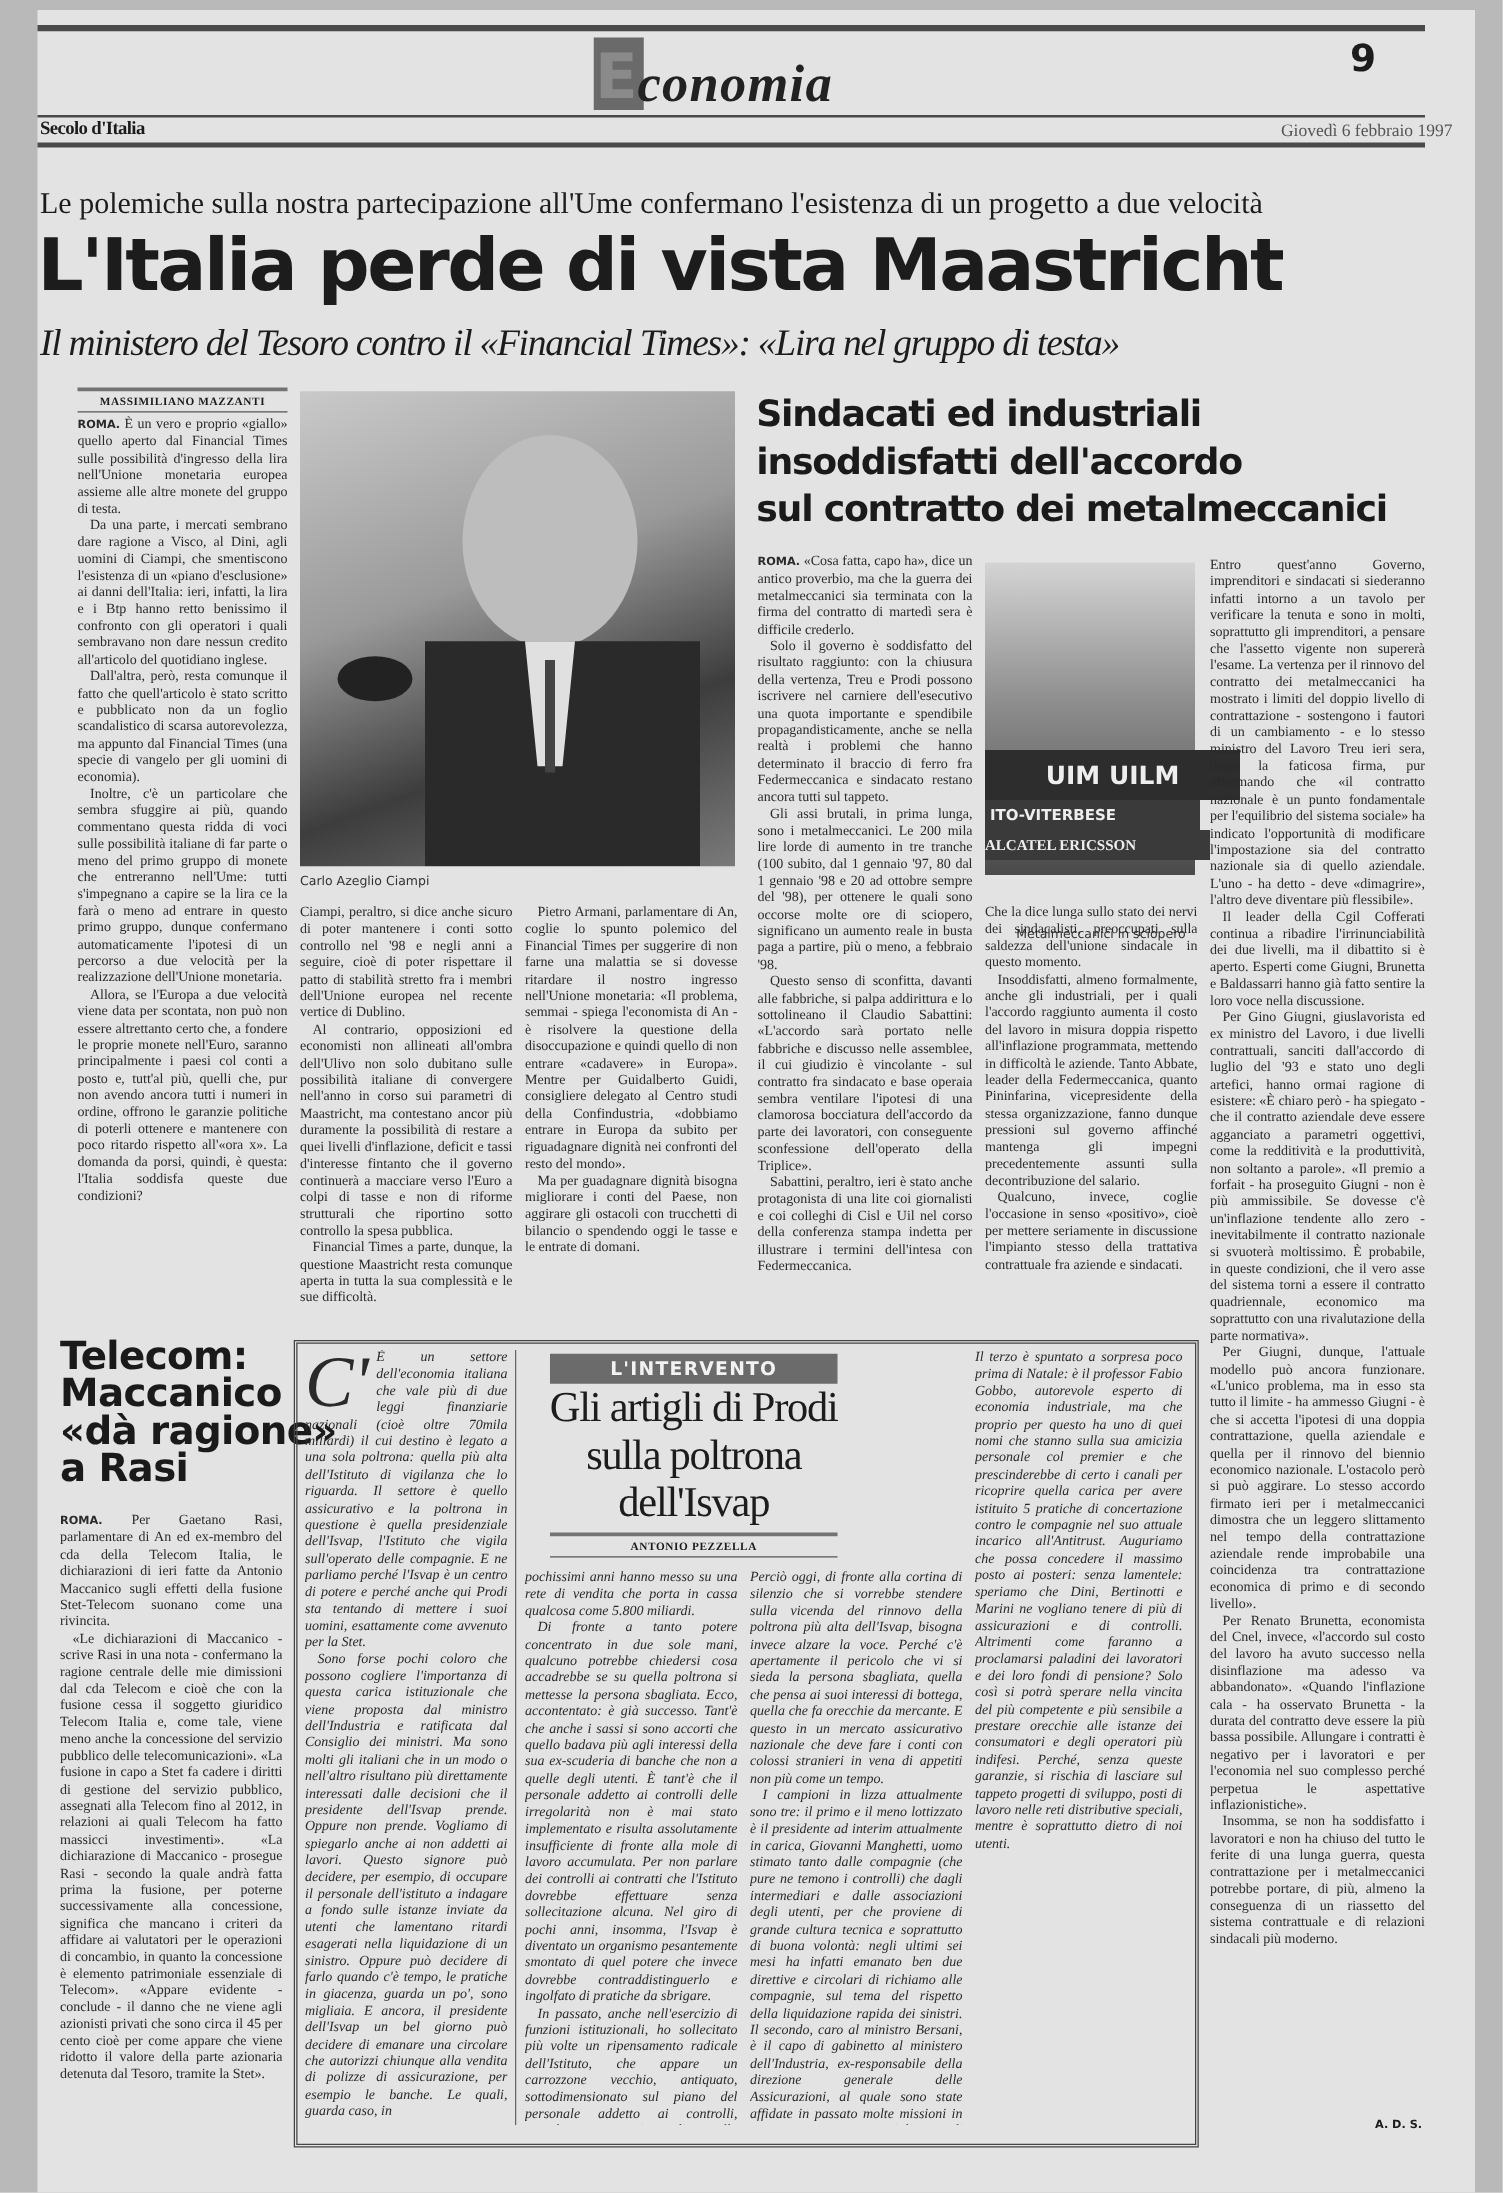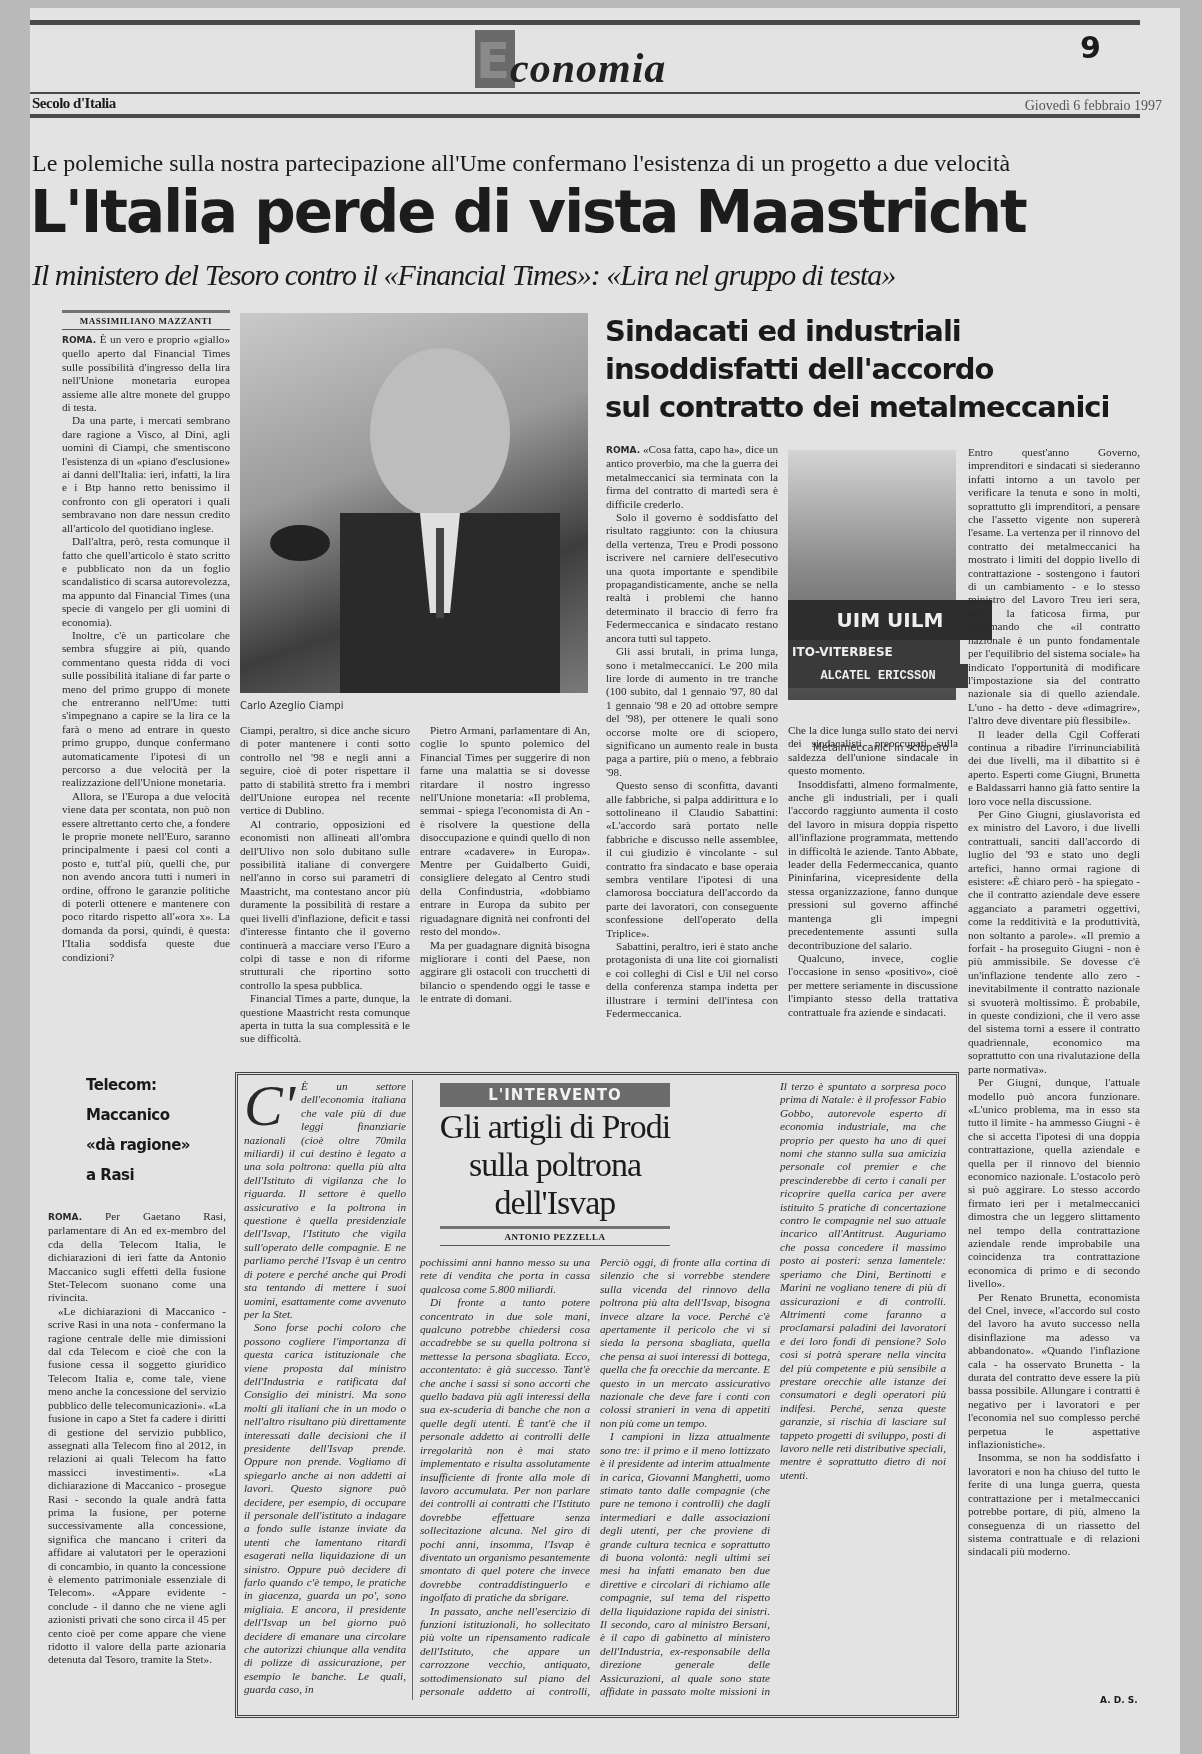--- a/index.html
+++ b/index.html
@@ -93,41 +93,41 @@
   <p class="first"><span class="dateline">ROMA.</span> <span>«Cosa fatta, capo ha», dice un antico proverbio, ma che la guerra dei metalmeccanici sia terminata con la firma del contratto di martedì sera è difficile crederlo.</span></p>
   <p>Solo il governo è soddisfatto del risultato raggiunto: con la chiusura della vertenza, Treu e Prodi possono iscrivere nel carniere dell'esecutivo una quota importante e spendibile propagandisticamente, anche se nella realtà i problemi che hanno determinato il braccio di ferro fra Federmeccanica e sindacato restano ancora tutti sul tappeto.</p>
   <p>Gli assi brutali, in prima lunga, sono i metalmeccanici. Le 200 mila lire lorde di aumento in tre tranche (100 subito, dal 1 gennaio '97, 80 dal 1 gennaio '98 e 20 ad ottobre sempre del '98), per ottenere le quali sono occorse molte ore di sciopero, significano un aumento reale in busta paga a partire, più o meno, a febbraio '98.</p>
   <p>Questo senso di sconfitta, davanti alle fabbriche, si palpa addirittura e lo sottolineano il Claudio Sabattini: «L'accordo sarà portato nelle fabbriche e discusso nelle assemblee, il cui giudizio è vincolante - sul contratto fra sindacato e base operaia sembra ventilare l'ipotesi di una clamorosa bocciatura dell'accordo da parte dei lavoratori, con conseguente sconfessione dell'operato della Triplice».</p>
   <p>Sabattini, peraltro, ieri è stato anche protagonista di una lite coi giornalisti e coi colleghi di Cisl e Uil nel corso della conferenza stampa indetta per illustrare i termini dell'intesa con Federmeccanica.</p>
 </div>
 
 <div class="photo" style="left:788px;top:450px;width:168px;height:250px;background:linear-gradient(180deg,#d4d4d4 0%,#8d8d8d 45%,#4a4a4a 100%);">
   <div class="abs" style="left:0;top:150px;width:204px;height:40px;background:#2d2d2d;color:#eee;font-family:'DejaVu Sans',sans-serif;font-weight:bold;font-size:20px;text-align:center;line-height:40px;">UIM   UILM</div>
   <div class="abs" style="left:0;top:190px;width:168px;height:24px;background:#3a3a3a;color:#eee;font-family:'DejaVu Sans',sans-serif;font-weight:bold;font-size:12px;line-height:24px;padding-left:4px;">ITO-VITERBESE</div>
-  <div class="abs" style="left:0;top:214px;width:180px;height:24px;background:#3a3a3a;color:#eee;font-family:Liberation Mono, monospace;font-weight:bold;font-size:12px;line-height:24px;text-align:center;">ALCATEL ERICSSON</div>
+  <div class="abs" style="left:0;top:214px;width:180px;height:24px;background:#3a3a3a;color:#eee;font-family:Liberation Serif, serif;font-weight:bold;font-size:12px;line-height:24px;text-align:left;">ALCATEL ERICSSON</div>
 </div>
 <div class="caption" style="left:813px;top:706px;margin-top:36px;">Metalmeccanici in sciopero</div>
 
 <div class="col" style="left:788px;top:724px;width:170px;height:320px;">
   <p class="first">Che la dice lunga sullo stato dei nervi dei sindacalisti, preoccupati sulla saldezza dell'unione sindacale in questo momento.</p>
   <p>Insoddisfatti, almeno formalmente, anche gli industriali, per i quali l'accordo raggiunto aumenta il costo del lavoro in misura doppia rispetto all'inflazione programmata, mettendo in difficoltà le aziende. Tanto Abbate, leader della Federmeccanica, quanto Pininfarina, vicepresidente della stessa organizzazione, fanno dunque pressioni sul governo affinché mantenga gli impegni precedentemente assunti sulla decontribuzione del salario.</p>
   <p>Qualcuno, invece, coglie l'occasione in senso «positivo», cioè per mettere seriamente in discussione l'impianto stesso della trattativa contrattuale fra aziende e sindacati.</p>
 </div>
 
 <div class="col" style="left:968px;top:446px;width:172px;height:1240px;">
   <p class="first">Entro quest'anno Governo, imprenditori e sindacati si siederanno infatti intorno a un tavolo per verificare la tenuta e sono in molti, soprattutto gli imprenditori, a pensare che l'assetto vigente non supererà l'esame. La vertenza per il rinnovo del contratto dei metalmeccanici ha mostrato i limiti del doppio livello di contrattazione - sostengono i fautori di un cambiamento - e lo stesso ministro del Lavoro Treu ieri sera, dopo la faticosa firma, pur affermando che «il contratto nazionale è un punto fondamentale per l'equilibrio del sistema sociale» ha indicato l'opportunità di modificare l'impostazione sia del contratto nazionale sia di quello aziendale. L'uno - ha detto - deve «dimagrire», l'altro deve diventare più flessibile».</p>
   <p>Il leader della Cgil Cofferati continua a ribadire l'irrinunciabilità dei due livelli, ma il dibattito si è aperto. Esperti come Giugni, Brunetta e Baldassarri hanno già fatto sentire la loro voce nella discussione.</p>
   <p>Per Gino Giugni, giuslavorista ed ex ministro del Lavoro, i due livelli contrattuali, sanciti dall'accordo di luglio del '93 e stato uno degli artefici, hanno ormai ragione di esistere: «È chiaro però - ha spiegato - che il contratto aziendale deve essere agganciato a parametri oggettivi, come la redditività e la produttività, non soltanto a parole». «Il premio a forfait - ha proseguito Giugni - non è più ammissibile. Se dovesse c'è un'inflazione tendente allo zero - inevitabilmente il contratto nazionale si svuoterà moltissimo. È probabile, in queste condizioni, che il vero asse del sistema torni a essere il contratto quadriennale, economico ma soprattutto con una rivalutazione della parte normativa».</p>
   <p>Per Giugni, dunque, l'attuale modello può ancora funzionare. «L'unico problema, ma in esso sta tutto il limite - ha ammesso Giugni - è che si accetta l'ipotesi di una doppia contrattazione, quella aziendale e quella per il rinnovo del biennio economico nazionale. L'ostacolo però si può aggirare. Lo stesso accordo firmato ieri per i metalmeccanici dimostra che un leggero slittamento nel tempo della contrattazione aziendale rende improbabile una coincidenza tra contrattazione economica di primo e di secondo livello».</p>
   <p>Per Renato Brunetta, economista del Cnel, invece, «l'accordo sul costo del lavoro ha avuto successo nella disinflazione ma adesso va abbandonato». «Quando l'inflazione cala - ha osservato Brunetta - la durata del contratto deve essere la più bassa possibile. Allungare i contratti è negativo per i lavoratori e per l'economia nel suo complesso perché perpetua le aspettative inflazionistiche».</p>
   <p>Insomma, se non ha soddisfatto i lavoratori e non ha chiuso del tutto le ferite di una lunga guerra, questa contrattazione per i metalmeccanici potrebbe portare, di più, almeno la conseguenza di un riassetto del sistema contrattuale e di relazioni sindacali più moderno.</p>
 </div>
 <div class="signature" style="left:1100px;top:1695px;">A. D. S.</div>
 
-<div class="h2" style="left:48px;top:1070px;font-size:15px;line-height:30px;letter-spacing:-0.5px;margin-left:38px;">
+<div class="h2" style="left:48px;top:1070px;font-size:31px;line-height:30px;letter-spacing:-0.5px;">
   <div>Telecom:</div>
   <div>Maccanico</div>
   <div>«dà ragione»</div>
   <div>a Rasi</div>
 </div>
 <div class="col" style="left:48px;top:1210px;width:178px;height:500px;">
   <p class="first"><span class="dateline">ROMA.</span> <span>Per Gaetano Rasi, parlamentare di An ed ex-membro del cda della Telecom Italia, le dichiarazioni di ieri fatte da Antonio Maccanico sugli effetti della fusione Stet-Telecom suonano come una rivincita.</span></p>
   <p>«Le dichiarazioni di Maccanico - scrive Rasi in una nota - confermano la ragione centrale delle mie dimissioni dal cda Telecom e cioè che con la fusione cessa il soggetto giuridico Telecom Italia e, come tale, viene meno anche la concessione del servizio pubblico delle telecomunicazioni». «La fusione in capo a Stet fa cadere i diritti di gestione del servizio pubblico, assegnati alla Telecom fino al 2012, in relazioni ai quali Telecom ha fatto massicci investimenti». «La dichiarazione di Maccanico - prosegue Rasi - secondo la quale andrà fatta prima la fusione, per poterne successivamente alla concessione, significa che mancano i criteri da affidare ai valutatori per le operazioni di concambio, in quanto la concessione è elemento patrimoniale essenziale di Telecom». «Appare evidente - conclude - il danno che ne viene agli azionisti privati che sono circa il 45 per cento cioè per come appare che viene ridotto il valore della parte azionaria detenuta dal Tesoro, tramite la Stet».</p>
 </div>
 

